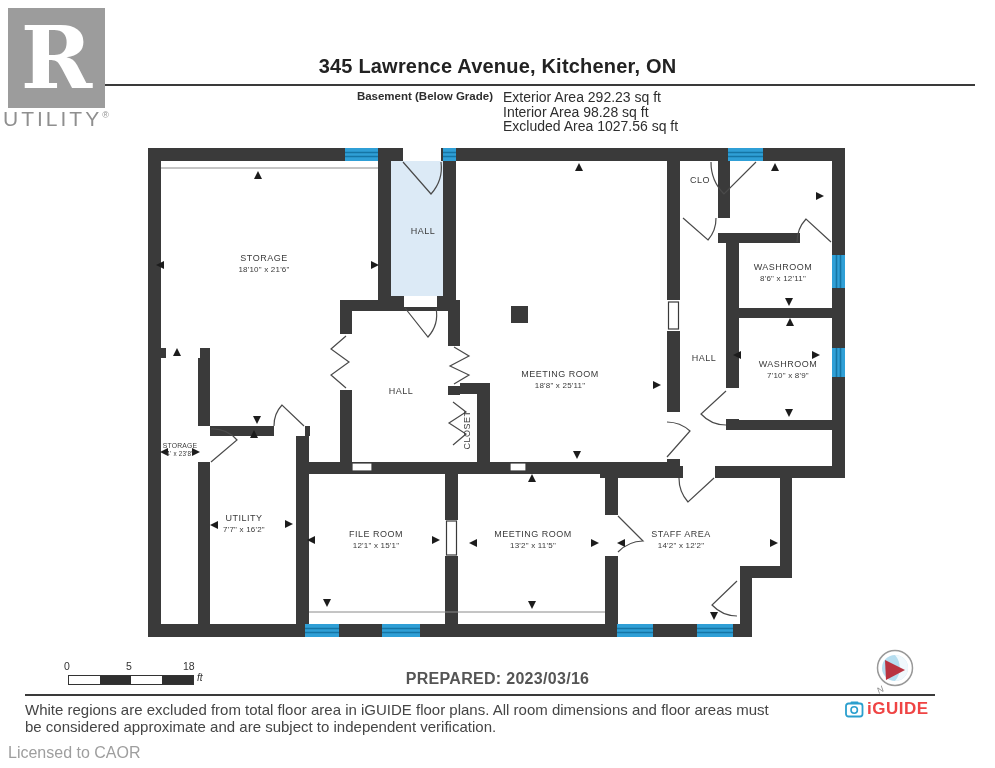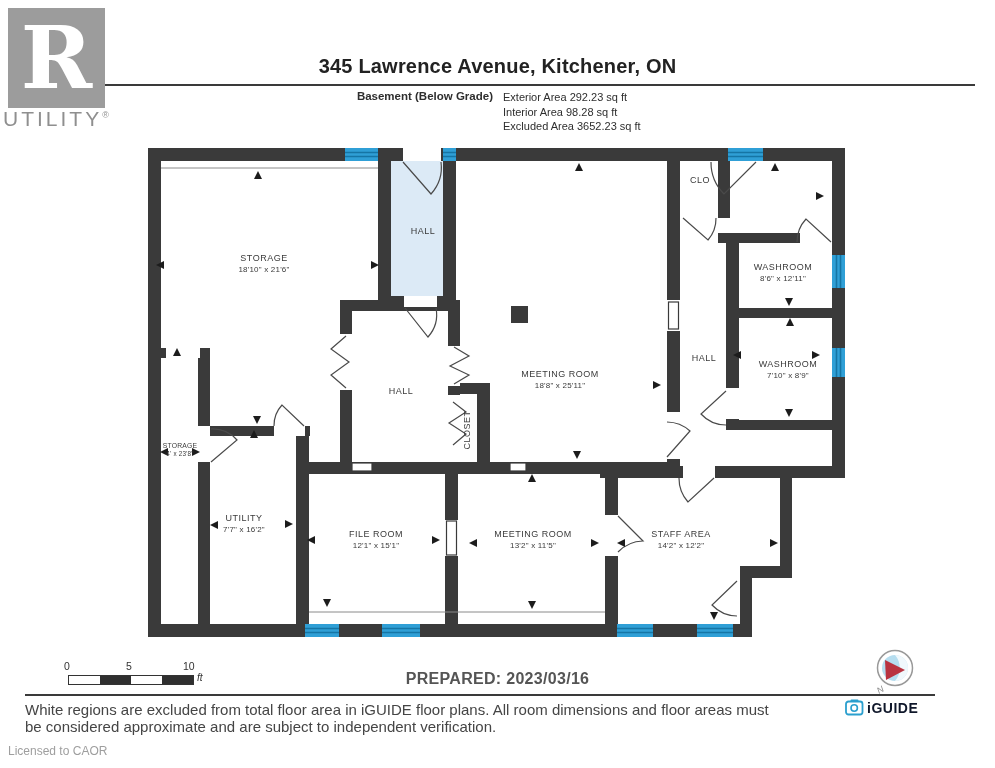--- a/index.html
+++ b/index.html
@@ -11,21 +11,21 @@
   .realtor-square{left:8px;top:8px;width:97px;height:100px;background:#9c9c9c;
       display:flex;align-items:center;justify-content:center;z-index:3;}
   .realtor-square .r{font-family:"DejaVu Serif",serif;font-weight:bold;
       font-size:86px;line-height:86px;color:#fff;}
   .realtor-word{left:3px;top:107px;font-size:21px;letter-spacing:3px;color:#8f8f8f;z-index:3;}
   .realtor-word sup{font-size:9px;letter-spacing:0;}
   .page-title{left:0;top:55px;width:100%;text-align:center;font-size:20px;
       font-weight:bold;color:#222;letter-spacing:.2px;}
   .title-rule{left:48px;top:84px;width:927px;height:2px;background:#3a3a3a;z-index:1;}
   .floor-label{top:90px;right:502px;font-size:11.5px;font-weight:bold;color:#2e2e2e;margin-left:23px;}
-  .area-lines{top:90px;left:503px;font-size:11px;line-height:14.5px;color:#2e2e2e;}
+  .area-lines{top:90px;left:503px;font-size:14px;line-height:14.5px;color:#2e2e2e;}
 
   
   .room{position:absolute;transform:translate(-50%,-50%);text-align:center;
         white-space:nowrap;color:#3a3a3a;line-height:11px;z-index:4;}
   .room .rname{font-size:9px;letter-spacing:.5px;}
   .room .rdims{font-size:8px;letter-spacing:.2px;}
   .room.small .rname{font-size:6.8px;letter-spacing:.2px;}
   .room.small .rdims{font-size:6.3px;}
   .room.small{line-height:7.6px;}
   .room.vertical{transform:translate(-50%,-50%) rotate(-90deg);}
@@ -36,37 +36,37 @@
       display:flex;z-index:2;}
   .scale-bar .seg{flex:1;}
   .seg.w{background:#fff;}
   .seg.b{background:#2f2f2f;}
   .scale-ft{left:197px;top:672px;font-size:10px;color:#333;font-style:italic;}
   .prepared{left:0;top:670px;width:100%;text-align:center;font-size:16px;
       font-weight:bold;color:#555;letter-spacing:.3px;}
   .footer-rule{left:25px;top:694px;width:910px;height:2px;background:#3a3a3a;}
   .disclaimer{left:25px;top:701px;width:745px;font-size:15px;color:#454545;}
   .iguide{left:845px;top:699px;display:flex;align-items:center;gap:3px;}
-  .iguide .brand{font-size:14px;color:#0f172a;letter-spacing:.5px;font-weight:bold;}
-  .license{left:8px;top:744px;font-size:12px;color:#9e9e9e;}
+  .iguide .brand{font-size:17px;color:#ef4444;letter-spacing:.5px;font-weight:bold;}
+  .license{left:8px;top:744px;font-size:16px;color:#9e9e9e;}
 </style>
 </head>
 <body>
 
 <div class="abs title-rule"></div>
 <div class="abs realtor-square">
   <span class="r">R</span>
 </div>
 <div class="abs realtor-word"><span>UTILITY</span><sup>®</sup></div>
 <div class="abs page-title">345 Lawrence Avenue, Kitchener, ON</div>
 <div class="abs floor-label">Basement (Below Grade)</div>
 <div class="abs area-lines">
   <div>Exterior Area 292.23 sq ft</div>
   <div>Interior Area 98.28 sq ft</div>
-  <div>Excluded Area 3652.23 sq ft</div>
+  <div>Excluded Area 1027.56 sq ft</div>
 </div>
 
 <svg class="abs" style="left:0;top:0;" width="995" height="768" viewBox="0 0 995 768">
 
   <rect x="391" y="156" width="52" height="146" fill="#dceaf6"></rect>
 
   <g fill="#3a3a3a">
     <rect x="148" y="148" width="697" height="13"></rect>
     <rect x="148" y="148" width="13" height="489"></rect>
     <rect x="148" y="624" width="604" height="13"></rect>
@@ -245,21 +245,21 @@
   <div class="rname">MEETING ROOM</div>
   <div class="rdims">13'2" x 11'5"</div>
 </div>
 <div class="abs room" style="left:681px;top:540px">
   <div class="rname">STAFF AREA</div>
   <div class="rdims">14'2" x 12'2"</div>
 </div>
 
 <div class="abs scale-num" style="left:64px;top:660px">0</div>
 <div class="abs scale-num" style="left:126px;top:660px">5</div>
-<div class="abs scale-num" style="left:183px;top:660px">10</div>
+<div class="abs scale-num" style="left:183px;top:660px">18</div>
 <div class="abs scale-bar">
   <div class="seg w"></div>
     <div class="seg b"></div>
   <div class="seg w"></div>
     <div class="seg b"></div>
 </div>
 <div class="abs scale-ft">ft</div>
 <div class="abs prepared">PREPARED: 2023/03/16</div>
 <div class="abs footer-rule"></div>
 <div class="abs disclaimer">White regions are excluded from total floor area in iGUIDE floor plans. All room dimensions and floor areas must be considered approximate and are subject to independent verification.</div>

